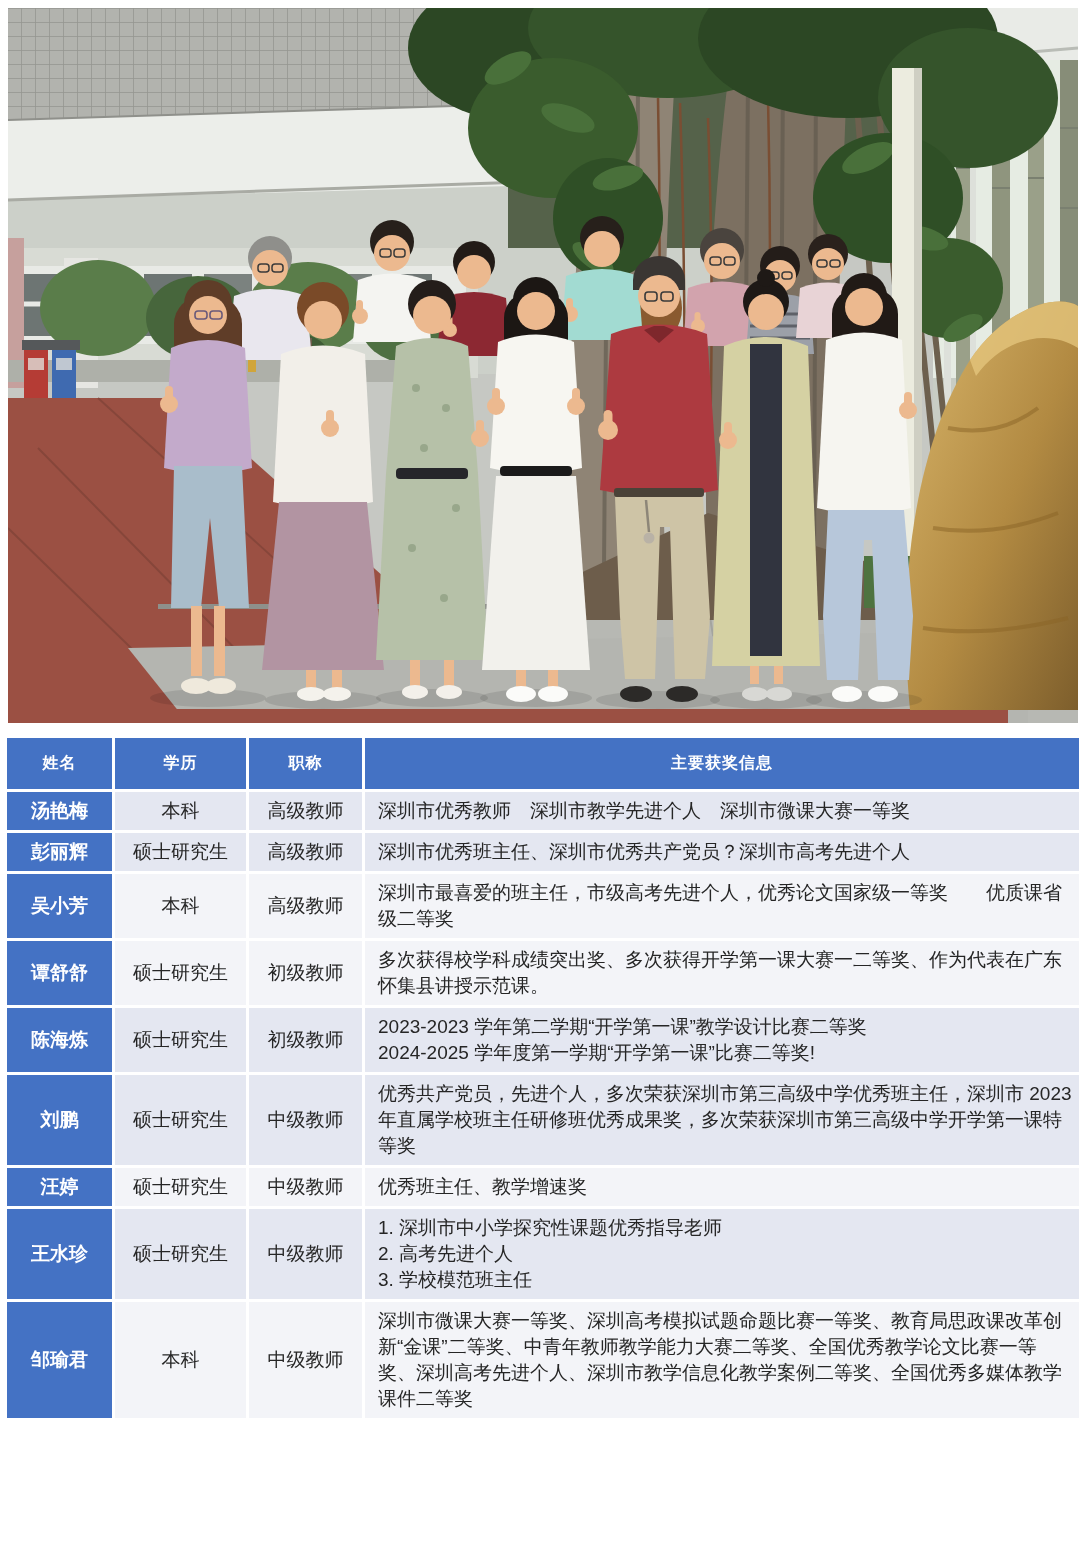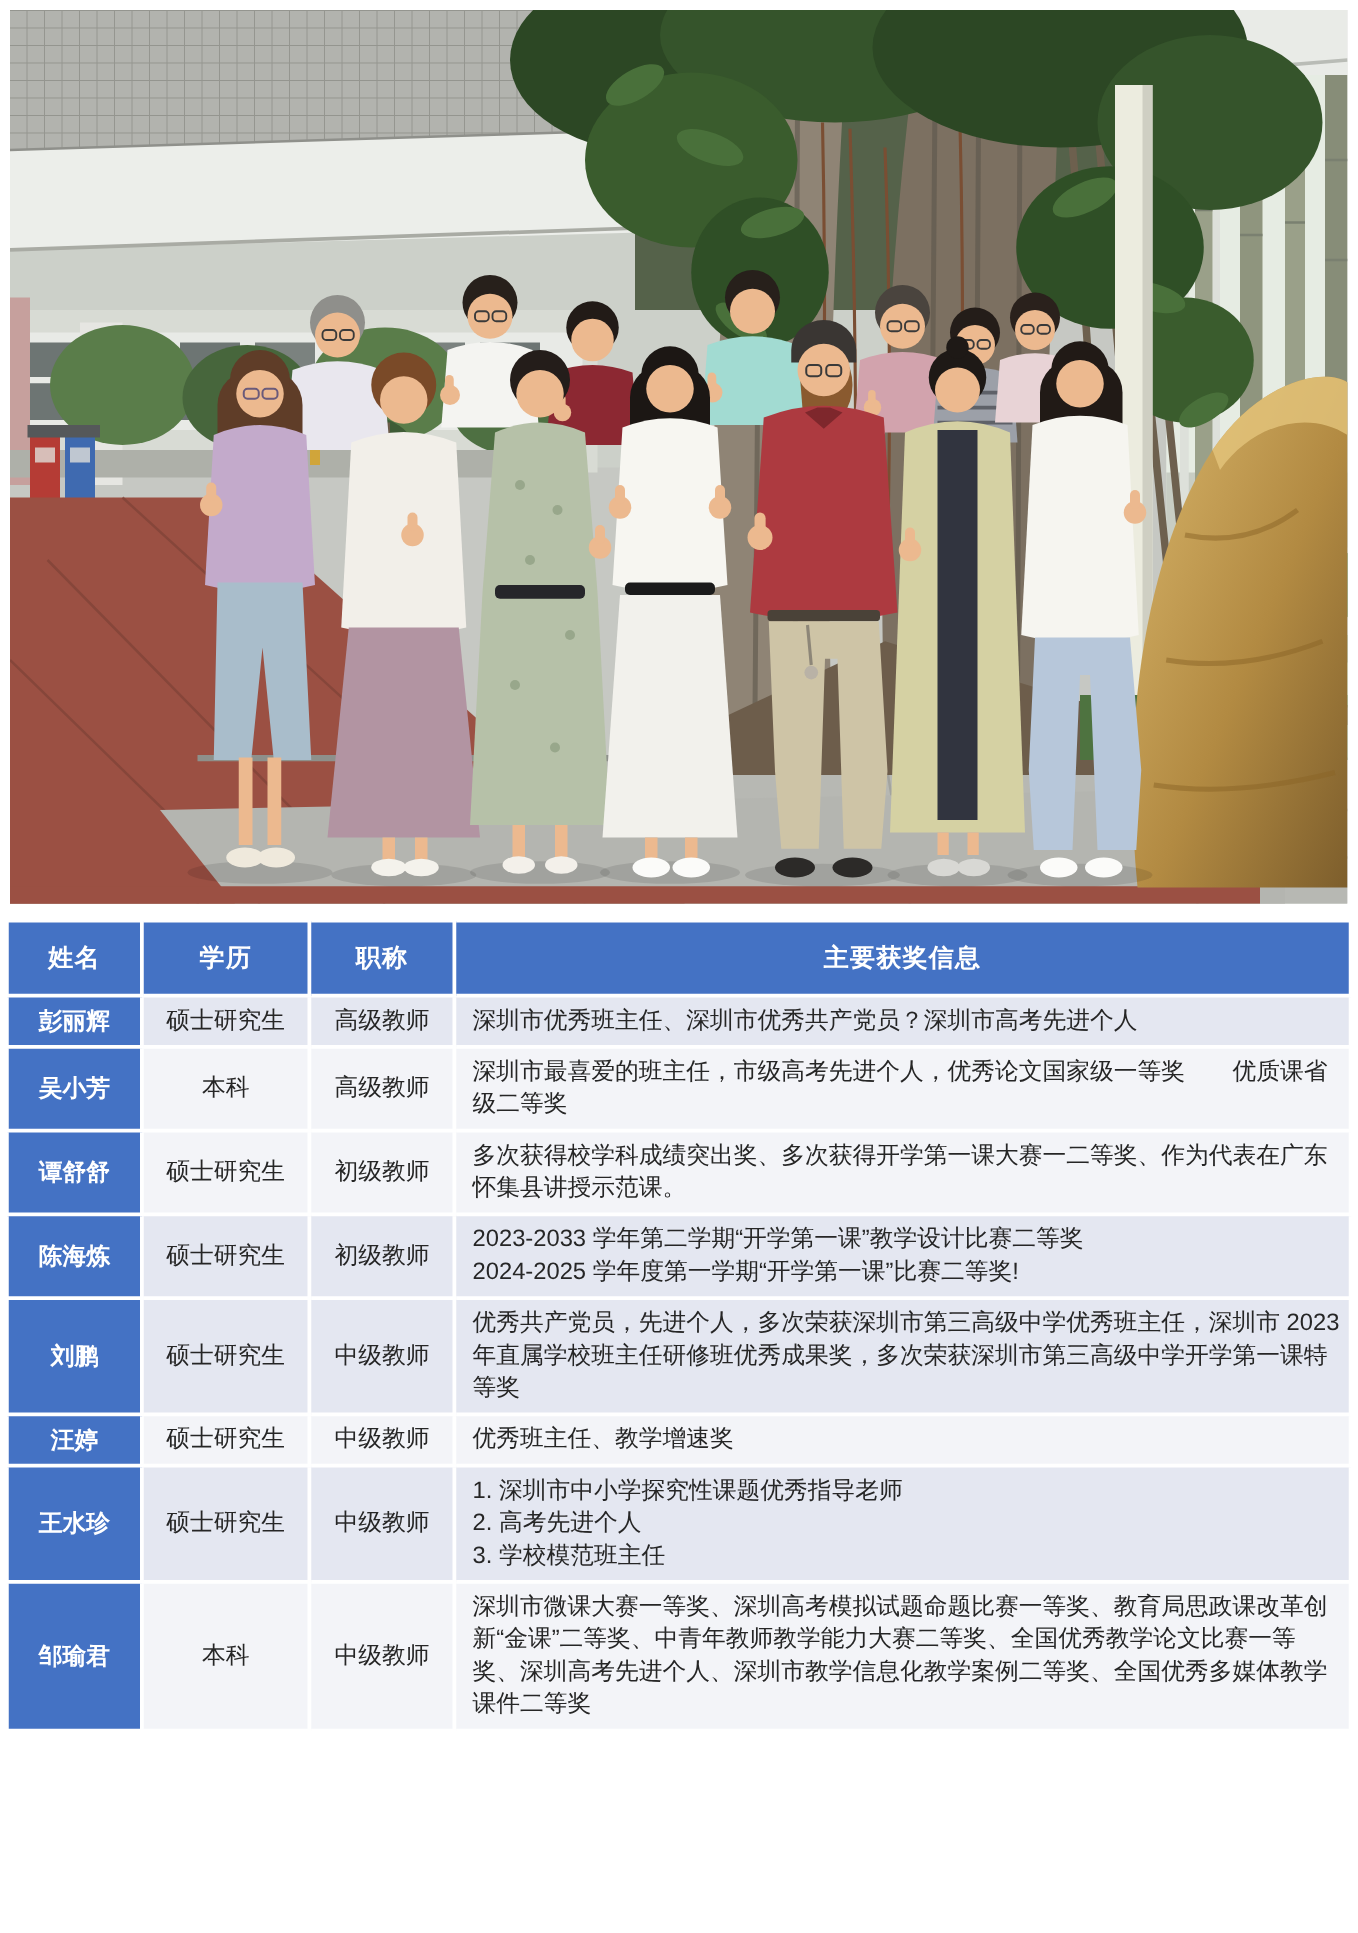--- a/index.html
+++ b/index.html
@@ -9,21 +9,21 @@
   html,body{margin:0;padding:0;background:#fff;}
   body{width:1086px;margin:0 auto;font-family:"Liberation Sans","DejaVu Sans",sans-serif;}
   .page{width:1086px;}
   .photo-wrap{margin:8px 8px 0 8px;line-height:0;}
   .photo-wrap svg{width:1070px;height:auto;display:block;}
   table.awards{border-collapse:collapse;table-layout:fixed;width:1078px;margin:12px 4px 8px 4px;
     font-size:19px;color:var(--body-text);}
   col.c-name{width:108px;} col.c-degree{width:134px;} col.c-title{width:116px;}
   th,td{border:3px solid var(--border);vertical-align:middle;}
   thead th{background:var(--header-bg);color:var(--header-text);font-weight:bold;
-    font-size:20px;padding:15px 4px;text-align:center;letter-spacing:1px;}
+    font-size:16px;padding:15px 4px;text-align:center;letter-spacing:1px;}
   tbody th.name-col{background:var(--header-bg);color:var(--header-text);font-weight:bold;
     text-align:center;padding:6px 2px;font-size:19px;}
   td.mid{text-align:center;padding:5px 4px;line-height:26px;}
   td.awards-col{text-align:left;padding:6px 6px 6px 13px;line-height:26px;}
   .award-line{line-height:26px;}
   tbody tr.odd  td{background:var(--row-odd);}
   tbody tr.even td{background:var(--row-even);}
 </style>
 </head>
 <body>
@@ -360,20 +360,28 @@
     <thead>
       <tr>
         <th>姓名</th>
         <th>学历</th>
         <th>职称</th>
         <th>主要获奖信息</th>
       </tr>
     </thead>
     <tbody>
         <tr class="odd">
+      <th class="name-col">汤艳梅</th>
+      <td class="mid">本科</td>
+      <td class="mid">高级教师</td>
+      <td class="awards-col">
+            <div class="award-line">深圳市优秀教师　深圳市教学先进个人　深圳市微课大赛一等奖</div>
+          </td>
+    </tr>
+        <tr class="odd">
       <th class="name-col">彭丽辉</th>
       <td class="mid">硕士研究生</td>
       <td class="mid">高级教师</td>
       <td class="awards-col">
             <div class="award-line">深圳市优秀班主任、深圳市优秀共产党员？深圳市高考先进个人</div>
           </td>
     </tr>
         <tr class="even">
       <th class="name-col">吴小芳</th>
       <td class="mid">本科</td>
@@ -388,21 +396,21 @@
       <td class="mid">初级教师</td>
       <td class="awards-col">
             <div class="award-line">多次获得校学科成绩突出奖、多次获得开学第一课大赛一二等奖、作为代表在广东怀集县讲授示范课。</div>
           </td>
     </tr>
         <tr class="odd">
       <th class="name-col">陈海炼</th>
       <td class="mid">硕士研究生</td>
       <td class="mid">初级教师</td>
       <td class="awards-col">
-            <div class="award-line">2023-2033 学年第二学期“开学第一课”教学设计比赛二等奖</div>
+            <div class="award-line">2023-2023 学年第二学期“开学第一课”教学设计比赛二等奖</div>
             <div class="award-line">2024-2025 学年度第一学期“开学第一课”比赛二等奖!</div>
           </td>
     </tr>
         <tr class="odd">
       <th class="name-col">刘鹏</th>
       <td class="mid">硕士研究生</td>
       <td class="mid">中级教师</td>
       <td class="awards-col">
             <div class="award-line">优秀共产党员，先进个人，多次荣获深圳市第三高级中学优秀班主任，深圳市 2023 年直属学校班主任研修班优秀成果奖，多次荣获深圳市第三高级中学开学第一课特等奖</div>
           </td>

